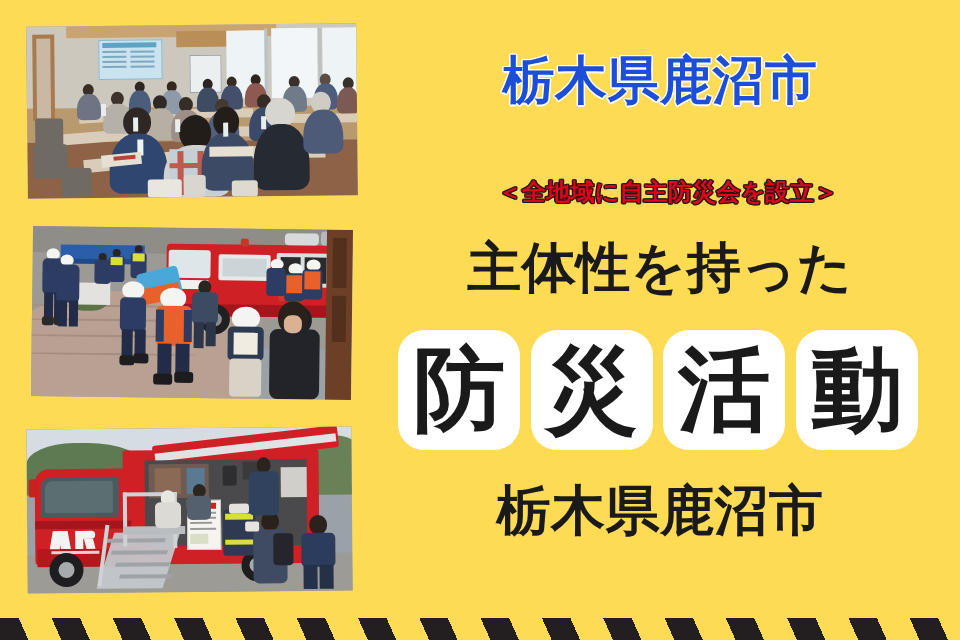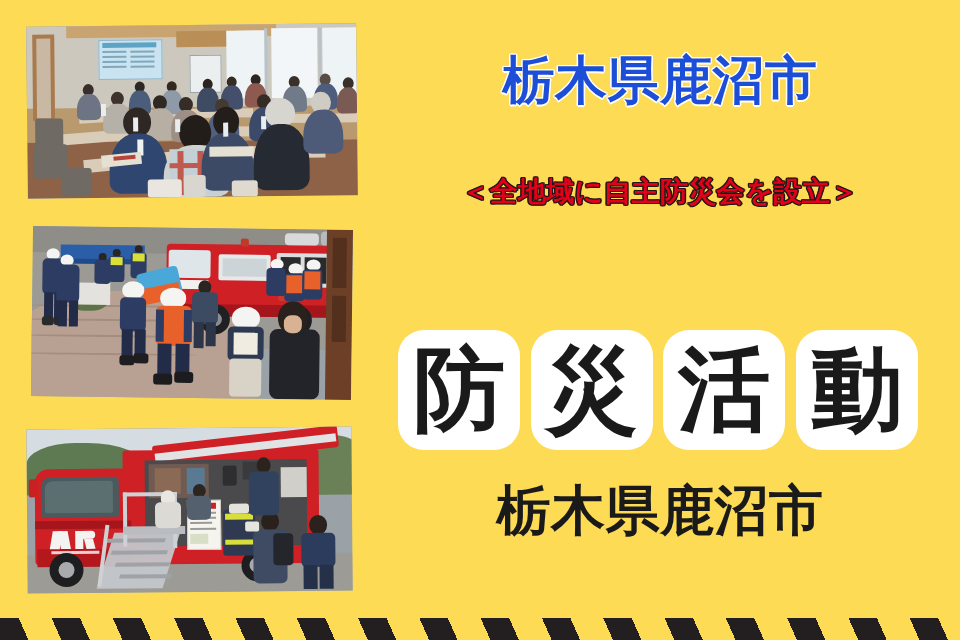--- a/index.html
+++ b/index.html
@@ -87,25 +87,25 @@
     -webkit-text-stroke: 0px;
     text-shadow:
        1.5px 0 0 #ffffff, -1.5px 0 0 #ffffff,
        0 1.5px 0 #ffffff, 0 -1.5px 0 #ffffff,
        1px 1px 0 #ffffff, -1px -1px 0 #ffffff,
        1px -1px 0 #ffffff, -1px 1px 0 #ffffff;
   }
 
   #bracket-line {
     position: absolute;
-    left: 380px;
+    left: 388px;
     top: 170px;
     width: 560px;
     text-align: center;
-    font-size: 28px;
+    font-size: 24px;
     line-height: 44px;
     color: #E3001B;
     text-shadow:
        1.4px 0 0 #231815, -1.4px 0 0 #231815,
        0 1.4px 0 #231815, 0 -1.4px 0 #231815,
        1px 1px 0 #231815, -1px -1px 0 #231815,
        1px -1px 0 #231815, -1px 1px 0 #231815;
   }
 
   #subject-line {
@@ -474,20 +474,21 @@
       <div class="ph" style="left:128px;top:74px;width:26px;height:26px;background:#dcdad4;border-radius:5px;"></div>
       <div class="ph head" style="left:166px;top:56px;width:13px;height:14px;background:#2d2520;"></div>
       <div class="ph" style="left:160px;top:68px;width:24px;height:24px;background:#55606f;border-radius:5px;"></div>
     </div>
   </div>
 
   <div class="jp" id="city-line">栃木県鹿沼市</div>
 
   <div class="jp" id="bracket-line">＜全地域に自主防災会を設立＞</div>
 
+  <div class="jp" id="subject-line">主体性を持った</div>
 
   <div id="boxed-row">
     <div class="char-box">防</div>
     <div class="char-box">災</div>
     <div class="char-box">活</div>
     <div class="char-box">動</div>
   </div>
 
   <div class="jp" id="tail-line">栃木県鹿沼市</div>
 

